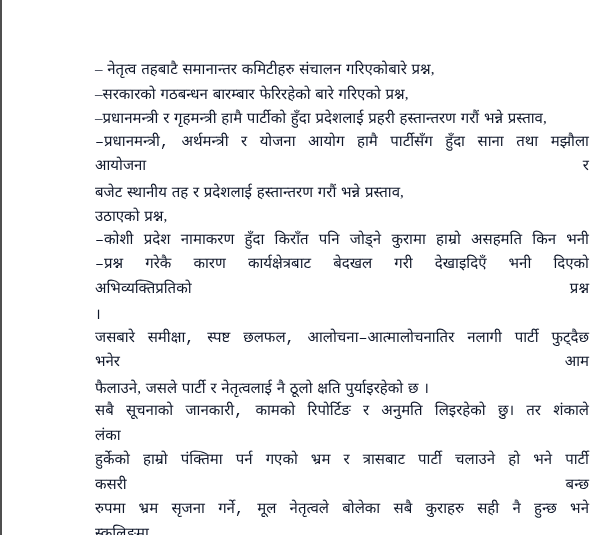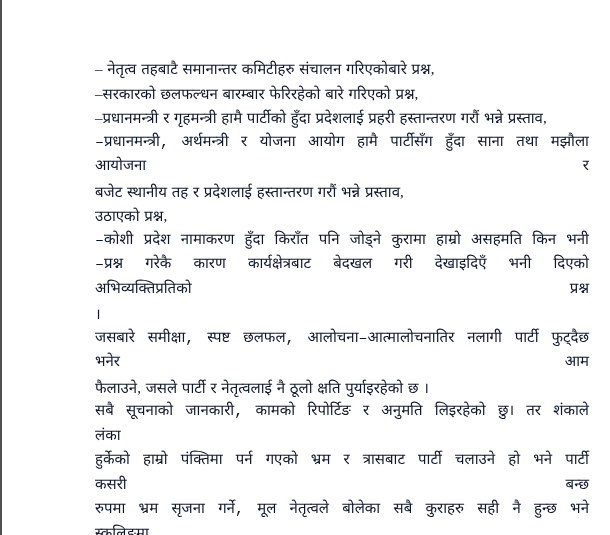--- a/index.html
+++ b/index.html
@@ -41,21 +41,21 @@
     text-align-last: justify;
     font-family: Liberation Mono, monospace;
   }
 </style>
 </head>
 <body>
 
 <div class="page">
   <div class="text-block">
     <div class="line">– नेतृत्व तहबाटै समानान्तर कमिटीहरु संचालन गरिएकोबारे प्रश्न,</div>
-    <div class="line">–सरकारको छलफल्धन बारम्बार फेरिरहेको बारे गरिएको प्रश्न,</div>
+    <div class="line">–सरकारको गठबन्धन बारम्बार फेरिरहेको बारे गरिएको प्रश्न,</div>
     <div class="line">–प्रधानमन्त्री र गृहमन्त्री हामै पार्टीको हुँदा प्रदेशलाई प्रहरी हस्तान्तरण गरौं भन्ने प्रस्ताव,</div>
     <div class="line fill">–प्रधानमन्त्री, अर्थमन्त्री र योजना आयोग हामै पार्टीसँग हुँदा साना तथा मझौला आयोजना र</div>
     <div class="line">बजेट स्थानीय तह र प्रदेशलाई हस्तान्तरण गरौं भन्ने प्रस्ताव,</div>
     <div class="line">उठाएको प्रश्न,</div>
     <div class="line fill">–कोशी प्रदेश नामाकरण हुँदा किराँत पनि जोड्ने कुरामा हाम्रो असहमति किन भनी</div>
     <div class="line fill">–प्रश्न गरेकै कारण कार्यक्षेत्रबाट बेदखल गरी देखाइदिएँ भनी दिएको अभिव्यक्तिप्रतिको प्रश्न</div>
     <div class="line">।</div>
     <div class="line fill">जसबारे समीक्षा, स्पष्ट छलफल, आलोचना–आत्मालोचनातिर नलागी पार्टी फुट्दैछ भनेर आम</div>
     <div class="line">फैलाउने, जसले पार्टी र नेतृत्वलाई नै ठूलो क्षति पुर्याइरहेको छ ।</div>
     <div class="line fill">सबै सूचनाको जानकारी, कामको रिपोर्टिङ र अनुमति लिइरहेको छु। तर शंकाले लंका</div>

